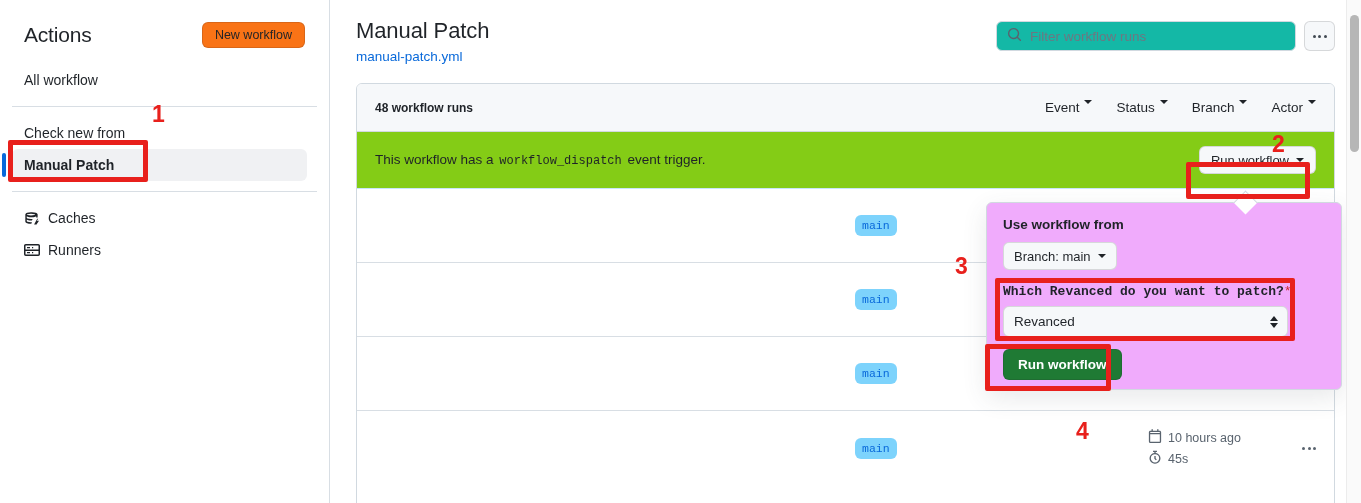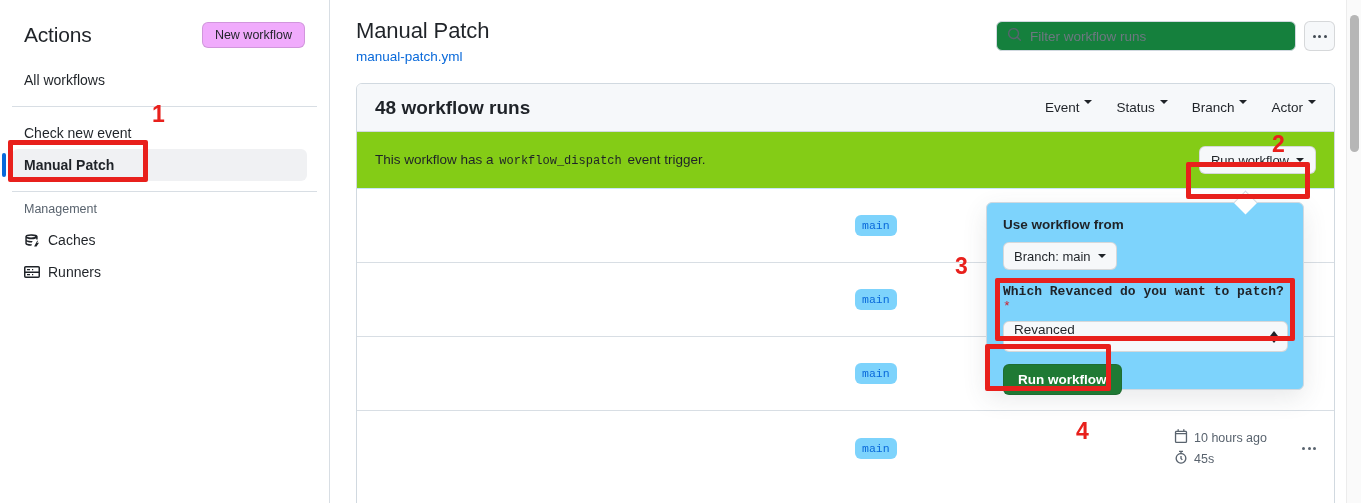--- a/index.html
+++ b/index.html
@@ -24,21 +24,21 @@
     position: absolute; left: 0; top: 0; width: 330px; height: 503px;
     background: #ffffff; border-right: 1px solid #d8dee4;
     padding: 0 12px;
   }
   .sb-head {
     display: flex; align-items: center; justify-content: space-between;
     padding: 22px 12px 0 12px;
   }
   .sb-title { font-size: 21px; font-weight: 400; letter-spacing: -0.2px; color: #1f2328; }
   .new-wf-btn {
-    font-size: 12.5px; color: #1f2328; background: #f0abfc;
+    font-size: 12.5px; color: #1f2328; background: #f97316;
     border: 1px solid rgba(31,35,40,0.15); border-radius: 6px;
     padding: 5px 12px; cursor: pointer; white-space: nowrap;
     font-family: "Liberation Sans", sans-serif;
   }
   .sb-list { margin-top: 16px; }
   .sb-item {
     position: relative; display: flex; align-items: center; gap: 8px;
     height: 32px; padding: 0 12px; border-radius: 6px;
     font-size: 14px; color: #1f2328; cursor: pointer;
   }
@@ -65,21 +65,21 @@
   }
   .main-top { display: flex; align-items: flex-start; justify-content: space-between; }
   .page-title { font-size: 22px; font-weight: 400; letter-spacing: -0.1px; color: #1f2328; }
   .page-sub {
     display: inline-block; margin-top: 5px;
     font-size: 13.5px; color: #0969da; text-decoration: none; cursor: pointer;
   }
   .main-top-right { display: flex; align-items: center; gap: 8px; margin-top: 3px; }
   .search-wrap {
     position: relative; width: 300px; height: 30px;
-    border: 1px solid #d1d9e0; border-radius: 6px; background: #15803d;
+    border: 1px solid #d1d9e0; border-radius: 6px; background: #14b8a6;
     display: flex; align-items: center; padding: 0 10px; gap: 8px;
   }
   .search-wrap svg { width: 15px; height: 15px; fill: #59636e; flex: 0 0 15px; }
   .search-wrap input {
     border: 0; outline: 0; font-size: 13.5px; color: #1f2328;
     background: transparent; width: 100%;
     font-family: "Liberation Sans", sans-serif;
   }
   .search-wrap input::placeholder { color: #6e7781; }
   .kebab-btn {
@@ -93,21 +93,21 @@
   
   .runs-box {
     margin-top: 18px; border: 1px solid #d1d9e0; border-radius: 6px;
     overflow: hidden; background: #ffffff; height: 452px;
   }
   .runs-header {
     height: 48px; background: #f6f8fa; border-bottom: 1px solid #d1d9e0;
     display: flex; align-items: center; justify-content: space-between;
     padding: 0 18px;
   }
-  .runs-count { font-size: 19px; font-weight: 600; color: #1f2328; }
+  .runs-count { font-size: 12px; font-weight: 600; color: #1f2328; }
   .runs-filters { display: flex; align-items: center; gap: 24px; }
   .filter-btn {
     font-size: 13.5px; color: #1f2328; cursor: pointer;
     display: inline-flex; gap: 5px;
   }
   .caret-dn {
     width: 0; height: 0; border-left: 4px solid transparent;
     border-right: 4px solid transparent; border-top: 4px solid #1f2328;
     display: inline-block;
   }
@@ -135,34 +135,34 @@
     position: relative; height: 74px; border-bottom: 1px solid #d8dee4;
     display: flex; align-items: center; padding: 0 18px;
   }
   .run-row:last-child { border-bottom: 0; }
   .row-spacer { flex: 0 0 480px; }
   .branch-badge {
     font-family: "Liberation Mono", "DejaVu Sans Mono", monospace;
     font-size: 11.5px; color: #0969da; background: #7dd3fc;
     border-radius: 6px; padding: 2px 7px; line-height: 17px;
   }
-  .row-right { margin-left: auto; display: flex; align-items: center; }
+  .row-right { margin-left: auto; display: flex; align-items: center; gap: 26px; }
   .row-meta { display: flex; flex-direction: column; gap: 4px; min-width: 128px; }
   .meta-line {
     display: flex; align-items: center; gap: 6px;
     font-size: 12.5px; color: #59636e;
   }
   .meta-line svg { width: 14px; height: 14px; fill: #59636e; flex: 0 0 14px; }
   .row-kebab { display: flex; align-items: center; gap: 2.5px; cursor: pointer; }
   .row-kebab i { width: 3px; height: 3px; border-radius: 50%; background: #59636e; display: block; }
 
   
   .wf-panel {
-    position: absolute; left: 986px; top: 202px; width: 318px; height: 188px;
-    background: #7dd3fc; border: 1px solid #d1d9e0; border-radius: 6px;
+    position: absolute; left: 986px; top: 202px; width: 356px; height: 188px;
+    background: #f0abfc; border: 1px solid #d1d9e0; border-radius: 6px;
     box-shadow: 0 8px 24px rgba(66,74,83,0.12);
     padding: 14px 16px 0 16px; z-index: 40;
   }
   .wf-panel::before {
     content: ""; position: absolute; left: 250px; top: -9px;
     width: 16px; height: 16px; background: #ffffff;
     border-left: 1px solid #d1d9e0; border-top: 1px solid #d1d9e0;
     transform: rotate(45deg);
   }
   .wf-panel-title { font-size: 13.5px; font-weight: 600; color: #1f2328; }
@@ -173,21 +173,21 @@
     height: 28px; padding: 0 10px; cursor: pointer;
   }
   .field-label {
     margin-top: 14px; font-size: 13px; font-weight: 700; color: #1f2328;
     font-family: "Liberation Mono", "DejaVu Sans Mono", monospace;
   }
   .field-label .req { color: #cf222e; font-weight: 400; }
   .select-box {
     margin-top: 7px; position: relative; height: 31px; width: 285px;
     background: #f6f8fa; border: 1px solid rgba(31,35,40,0.15);
-    border-radius: 6px; display: flex; 
+    border-radius: 6px; display: flex; align-items: center;
     padding: 0 10px; font-size: 13.5px; color: #1f2328; cursor: pointer;
   }
   .select-arrows {
     position: absolute; right: 9px; top: 50%; transform: translateY(-50%);
     display: flex; flex-direction: column; gap: 2px;
   }
   .select-arrows .up {
     width: 0; height: 0; border-left: 4px solid transparent;
     border-right: 4px solid transparent; border-bottom: 5px solid #1f2328;
   }
@@ -232,36 +232,35 @@
   <div class="load-bar"></div>
 
   <aside class="sidebar">
     <div class="sb-head">
       <div class="sb-title">Actions</div>
       <button class="new-wf-btn">New workflow</button>
     </div>
 
     <div class="sb-list">
       <div class="sb-item">
-        <span class="sb-label">All workflows</span>
+        <span class="sb-label">All workflow</span>
       </div>
 
       <div class="sb-div"></div>
 
       <div class="sb-item">
-        <span class="sb-label">Check new event</span>
+        <span class="sb-label">Check new from</span>
       </div>
 
       <div class="sb-item selected">
         <span class="sb-label">Manual Patch</span>
       </div>
 
       <div class="sb-div"></div>
 
-      <div class="sb-section-title">Management</div>
 
       <div class="sb-item">
         <span class="sb-ico">
           <svg viewBox="0 0 16 16">
               <path d="M7 2.25c-1.5 0-2.86.2-3.86.55-.5.17-.93.39-1.25.67-.32.28-.57.67-.57 1.15v6.76c0 .48.25.87.57 1.15.32.28.75.5 1.25.67 1 .35 2.36.55 3.86.55h.3l.7-1.48h-1c-1.37 0-2.6-.19-3.41-.47-.41-.15-.68-.3-.82-.43V9.6c.25.11.53.21.83.31 1 .35 2.36.55 3.86.55h.46l.7-1.48H7c-1.37 0-2.6-.19-3.41-.47-.41-.14-.68-.3-.82-.42V6.33c.25.12.53.22.83.32 1 .34 2.36.54 3.86.54s2.86-.2 3.86-.54c.3-.1.58-.2.83-.32v1.1h1.5V4.62c0-.48-.25-.87-.57-1.15a3.4 3.4 0 0 0-1.25-.67c-1-.35-2.36-.55-3.86-.55Zm0 1.5c1.37 0 2.6.18 3.41.47.41.14.68.3.82.42-.14.13-.41.28-.82.43-.81.28-2.04.47-3.41.47s-2.6-.19-3.41-.47c-.41-.15-.68-.3-.82-.43.14-.13.41-.28.82-.42.81-.29 2.04-.47 3.41-.47Z"></path>
               <path d="M13.2 8.7 10.1 14.5h2.3l-.9 1.5 3.5-5.3h-2.2l1.4-2Z"></path>
             </svg>
         </span>
         <span class="sb-label">Caches</span>
       </div>

